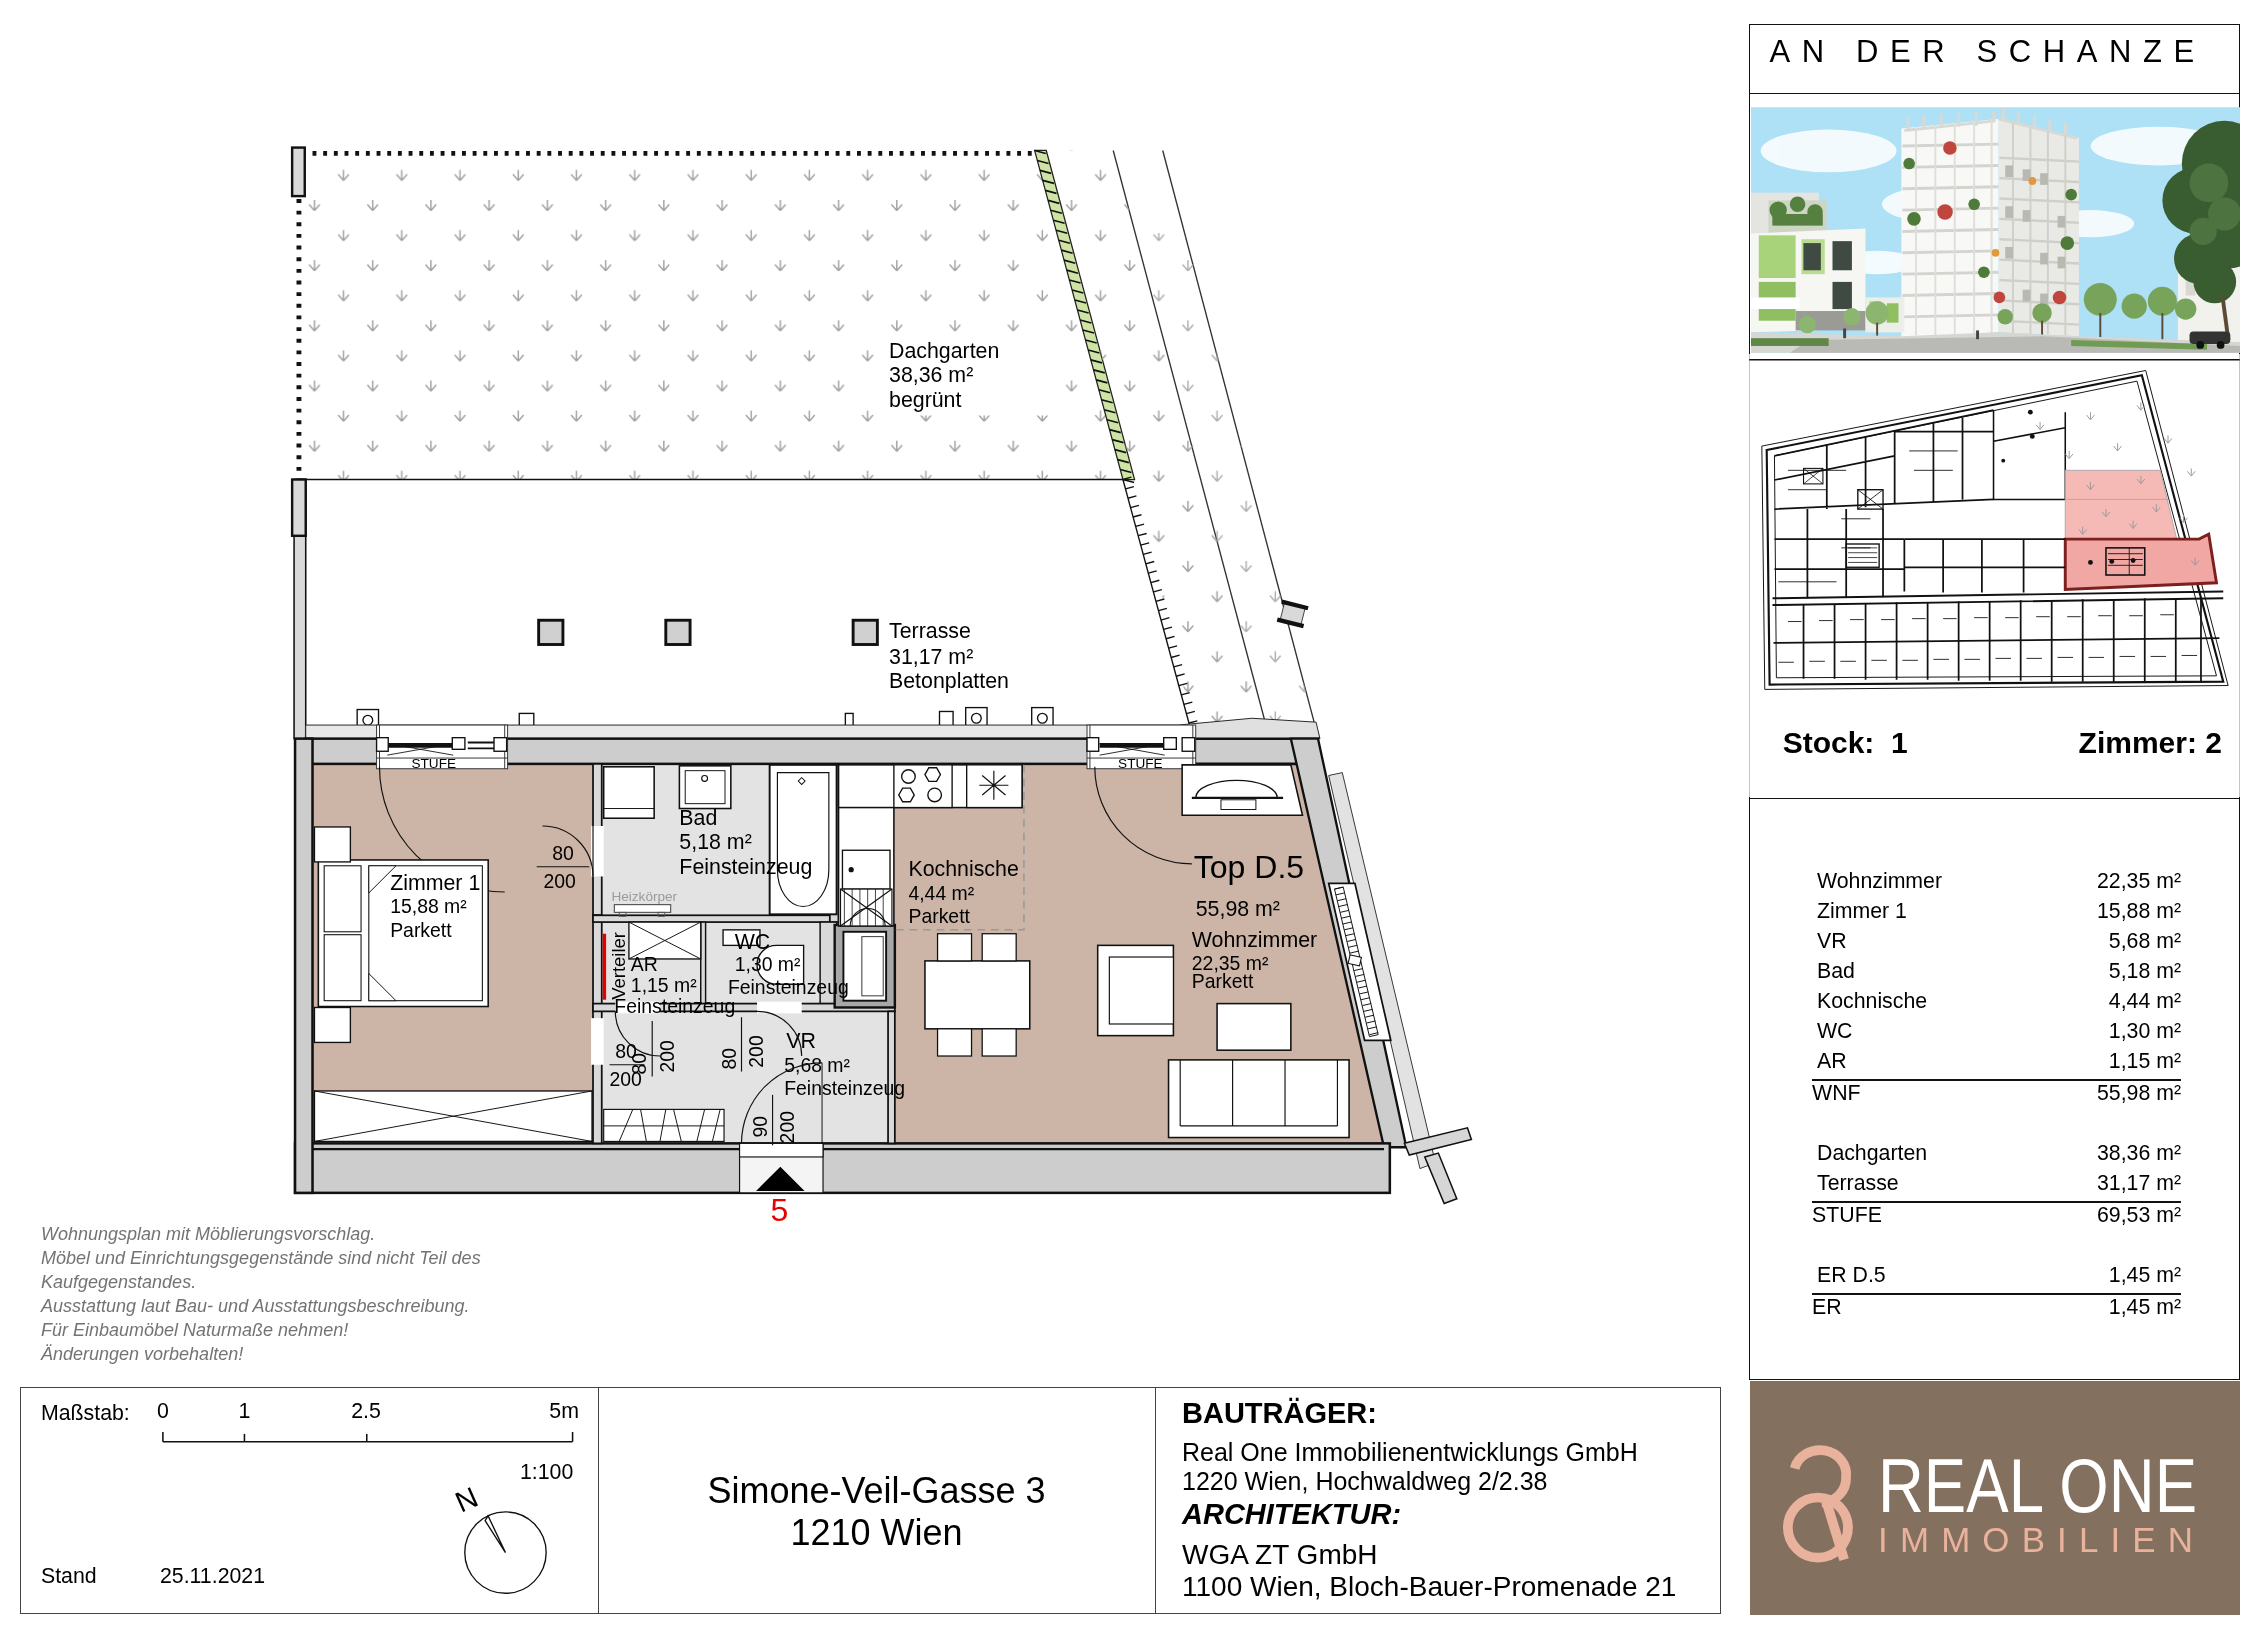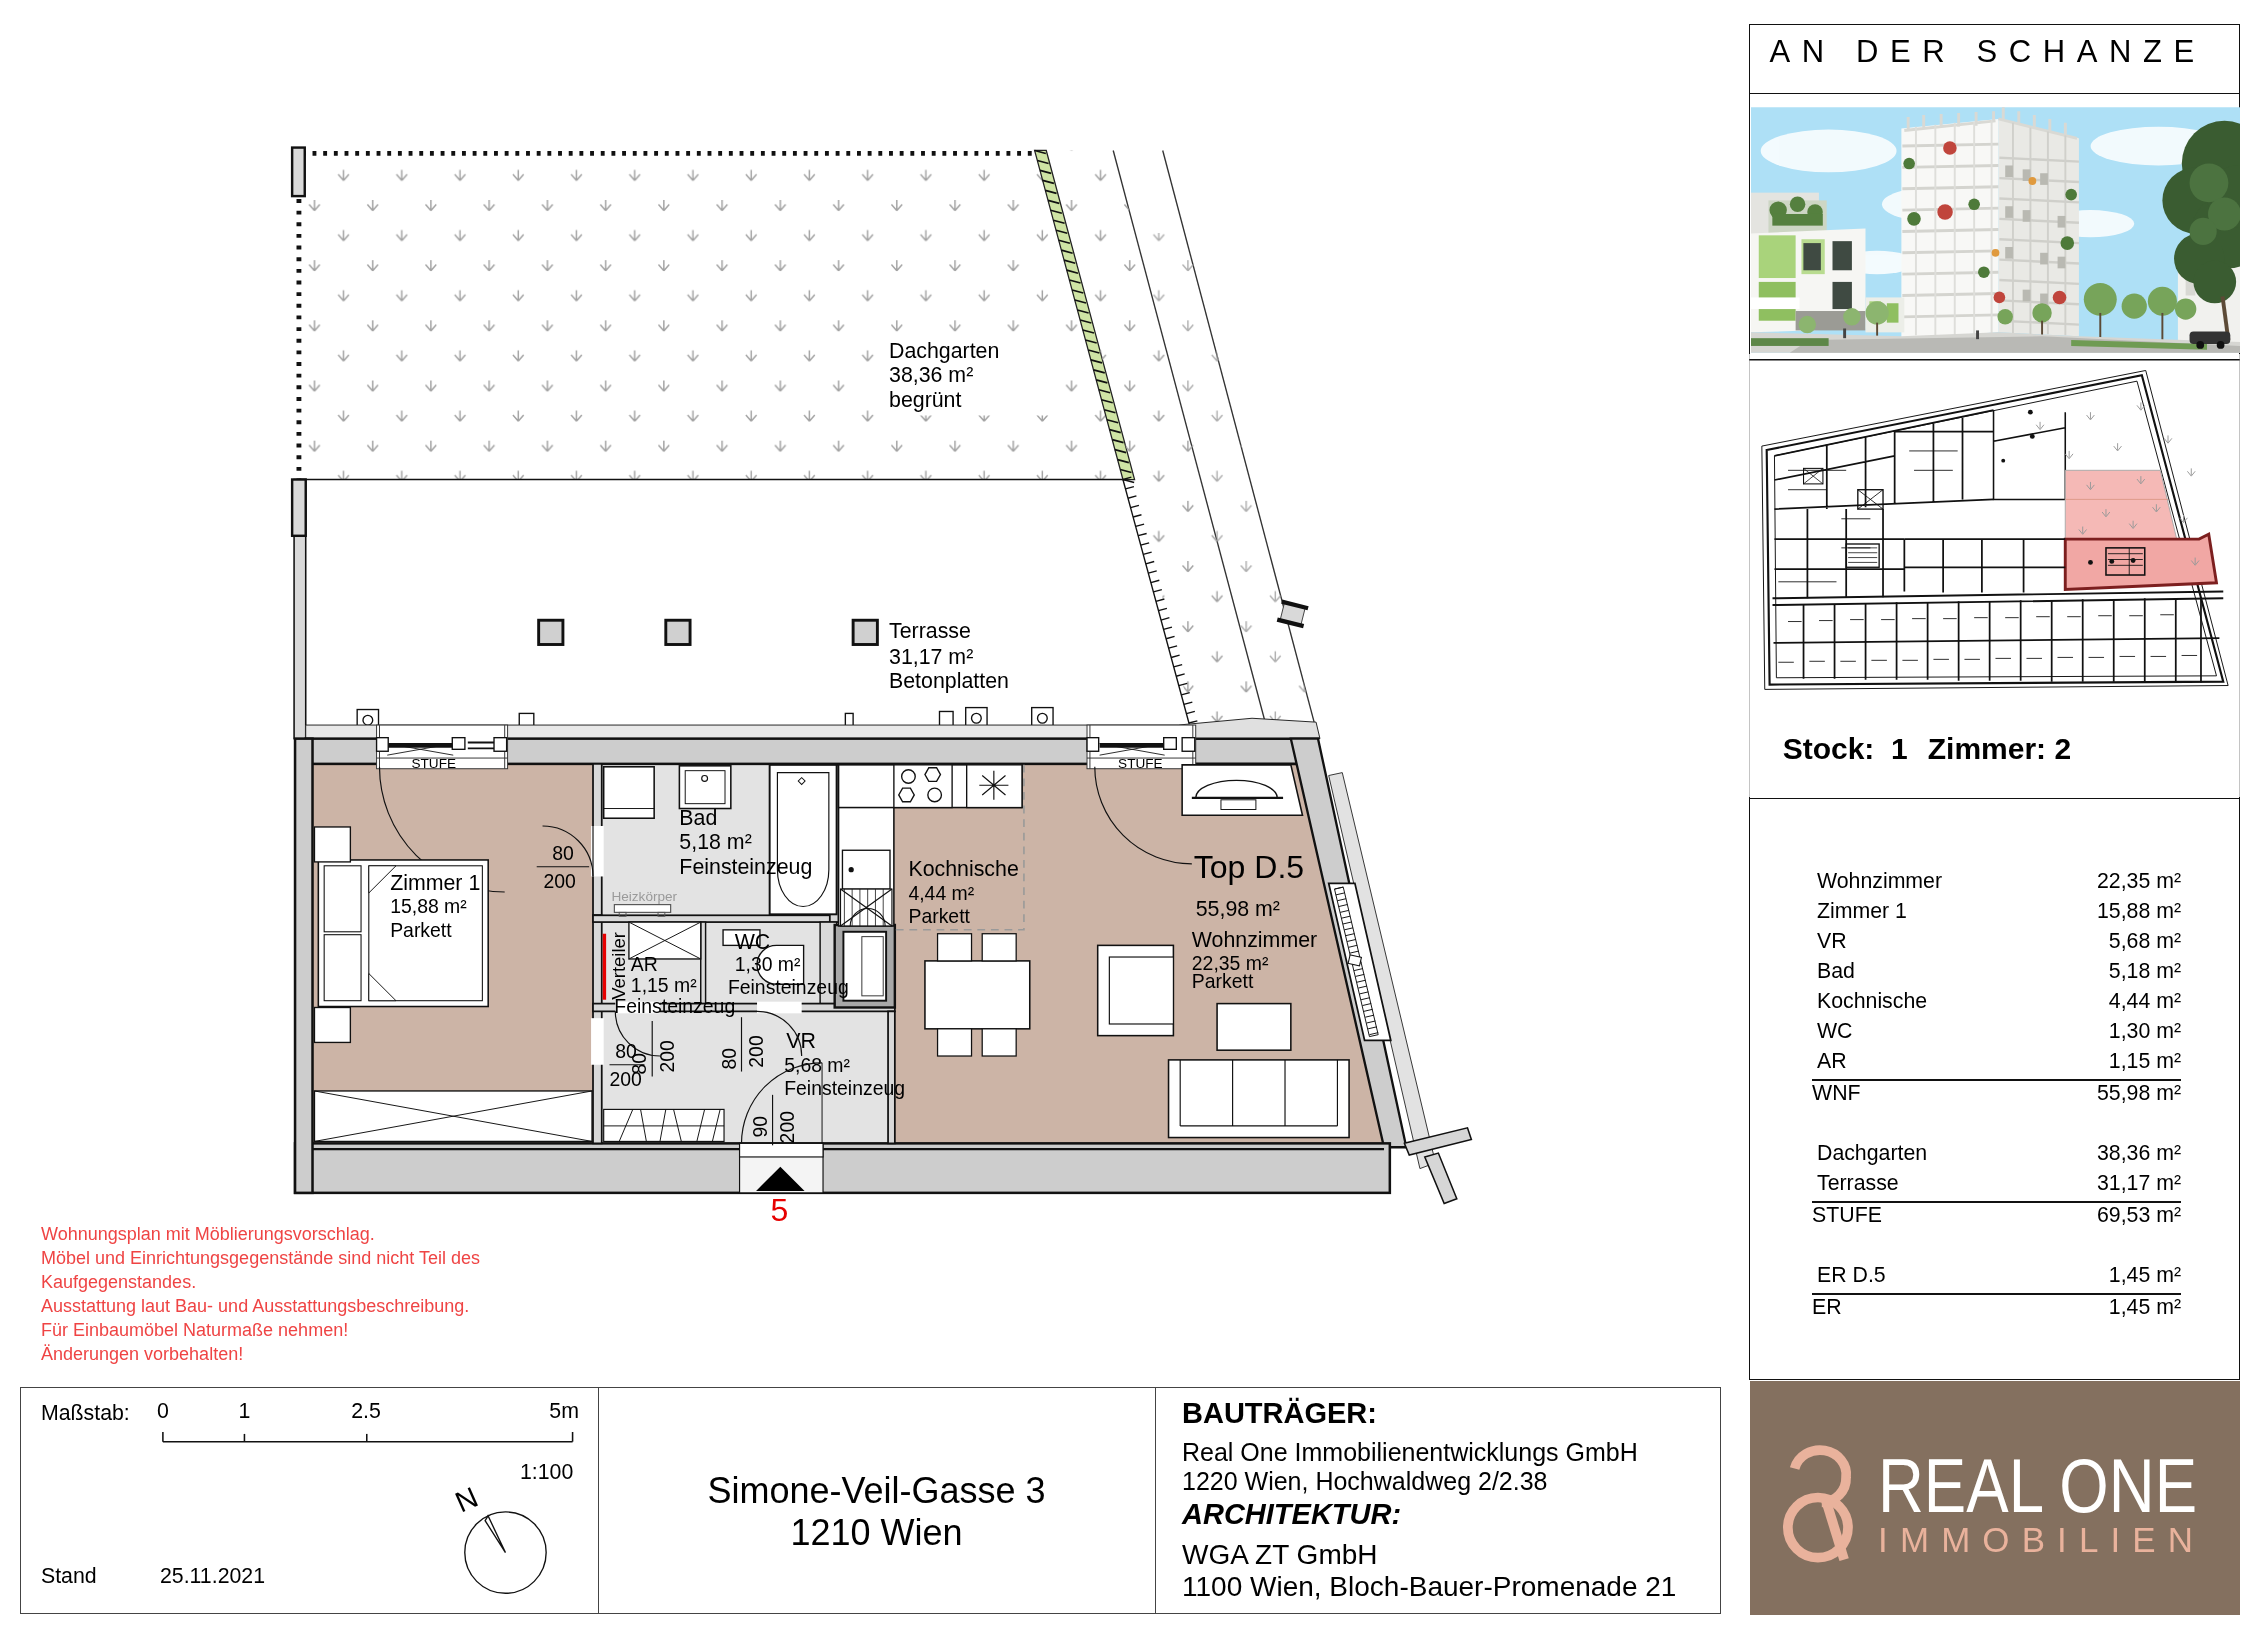--- a/index.html
+++ b/index.html
@@ -747,21 +747,21 @@
       <circle cx="374" cy="214" r="2.5"></circle>
       <circle cx="396" cy="213" r="2.5"></circle>
       <circle cx="290" cy="60" r="2.5"></circle>
       <circle cx="292" cy="85" r="2.5"></circle>
       <circle cx="262" cy="110" r="2"></circle>
     </g>
 </svg>
 
 <div class="abs" style="left:1749px;top:798px;width:491px;height:0px;border-top:1.9px solid #111;"></div>
 <div class="abs" style="left:1766px;top:714px;width:456px;font-size:30px;font-weight:bold;">
-    <div style="display:flex;margin-top:18px;gap:20px;">
+    <div style="display:flex;justify-content:space-between;margin-top:12px;gap:20px;">
       <span>&nbsp;&nbsp;Stock:&nbsp; 1</span>
       <span>Zimmer:&nbsp;2</span>
     </div>
   </div>
 
 <div class="abs" style="left:1817px;top:869px;width:364px;font-size:21.3px;">
     <div style="display:flex;justify-content:space-between;height:30px;">
       <span>Wohnzimmer</span>
       <span>22,35 m²</span>
     </div>
@@ -825,21 +825,21 @@
       <path d="M46 90 a27 25 0 0 1 53 9 a25 25 0 0 1 -25 26"></path>
       <path d="M78 122 L97 184"></path>
     </g>
 
 <g transform="scale(0.84,1)">
       <text x="157" y="135" font-size="78" fill="#ffffff">REAL ONE</text>
     </g>
 <text x="132" y="176" font-size="36" fill="#e9b29c" letter-spacing="12.5">IMMOBILIEN</text>
 </svg>
 
-<div class="abs" style="left:41px;top:1222px;width:679px;font-size:18px;line-height:24px;color:#ef4444;">Wohnungsplan mit Möblierungsvorschlag.<br>Möbel und Einrichtungsgegenstände sind nicht Teil des<br>Kaufgegenstandes.<br>Ausstattung laut Bau- und Ausstattungsbeschreibung.<br>Für Einbaumöbel Naturmaße nehmen!<br>Änderungen vorbehalten!</div>
+<div class="abs" style="left:41px;top:1222px;width:679px;font-size:18px;font-style:italic;line-height:24px;color:#737373;">Wohnungsplan mit Möblierungsvorschlag.<br>Möbel und Einrichtungsgegenstände sind nicht Teil des<br>Kaufgegenstandes.<br>Ausstattung laut Bau- und Ausstattungsbeschreibung.<br>Für Einbaumöbel Naturmaße nehmen!<br>Änderungen vorbehalten!</div>
 
 <div class="abs" style="left:20.4px;top:1387px;width:1701px;height:227px;border:1.9px solid #444;box-sizing:border-box;"></div>
 <div class="abs" style="left:598px;top:1387px;width:0px;height:227px;border-left:1.5px solid #444;"></div>
 <div class="abs" style="left:1155px;top:1387px;width:0px;height:227px;border-left:1.5px solid #444;"></div>
 
 <div class="abs" style="left:41px;top:1401px;font-size:21.3px;">Maßstab:</div>
 
 <svg class="abs" style="left:126px;top:1397px" width="466" height="68" viewBox="0 0 480 70">
     <g font-size="22" fill="#000">
       <text x="32" y="22">0</text>

